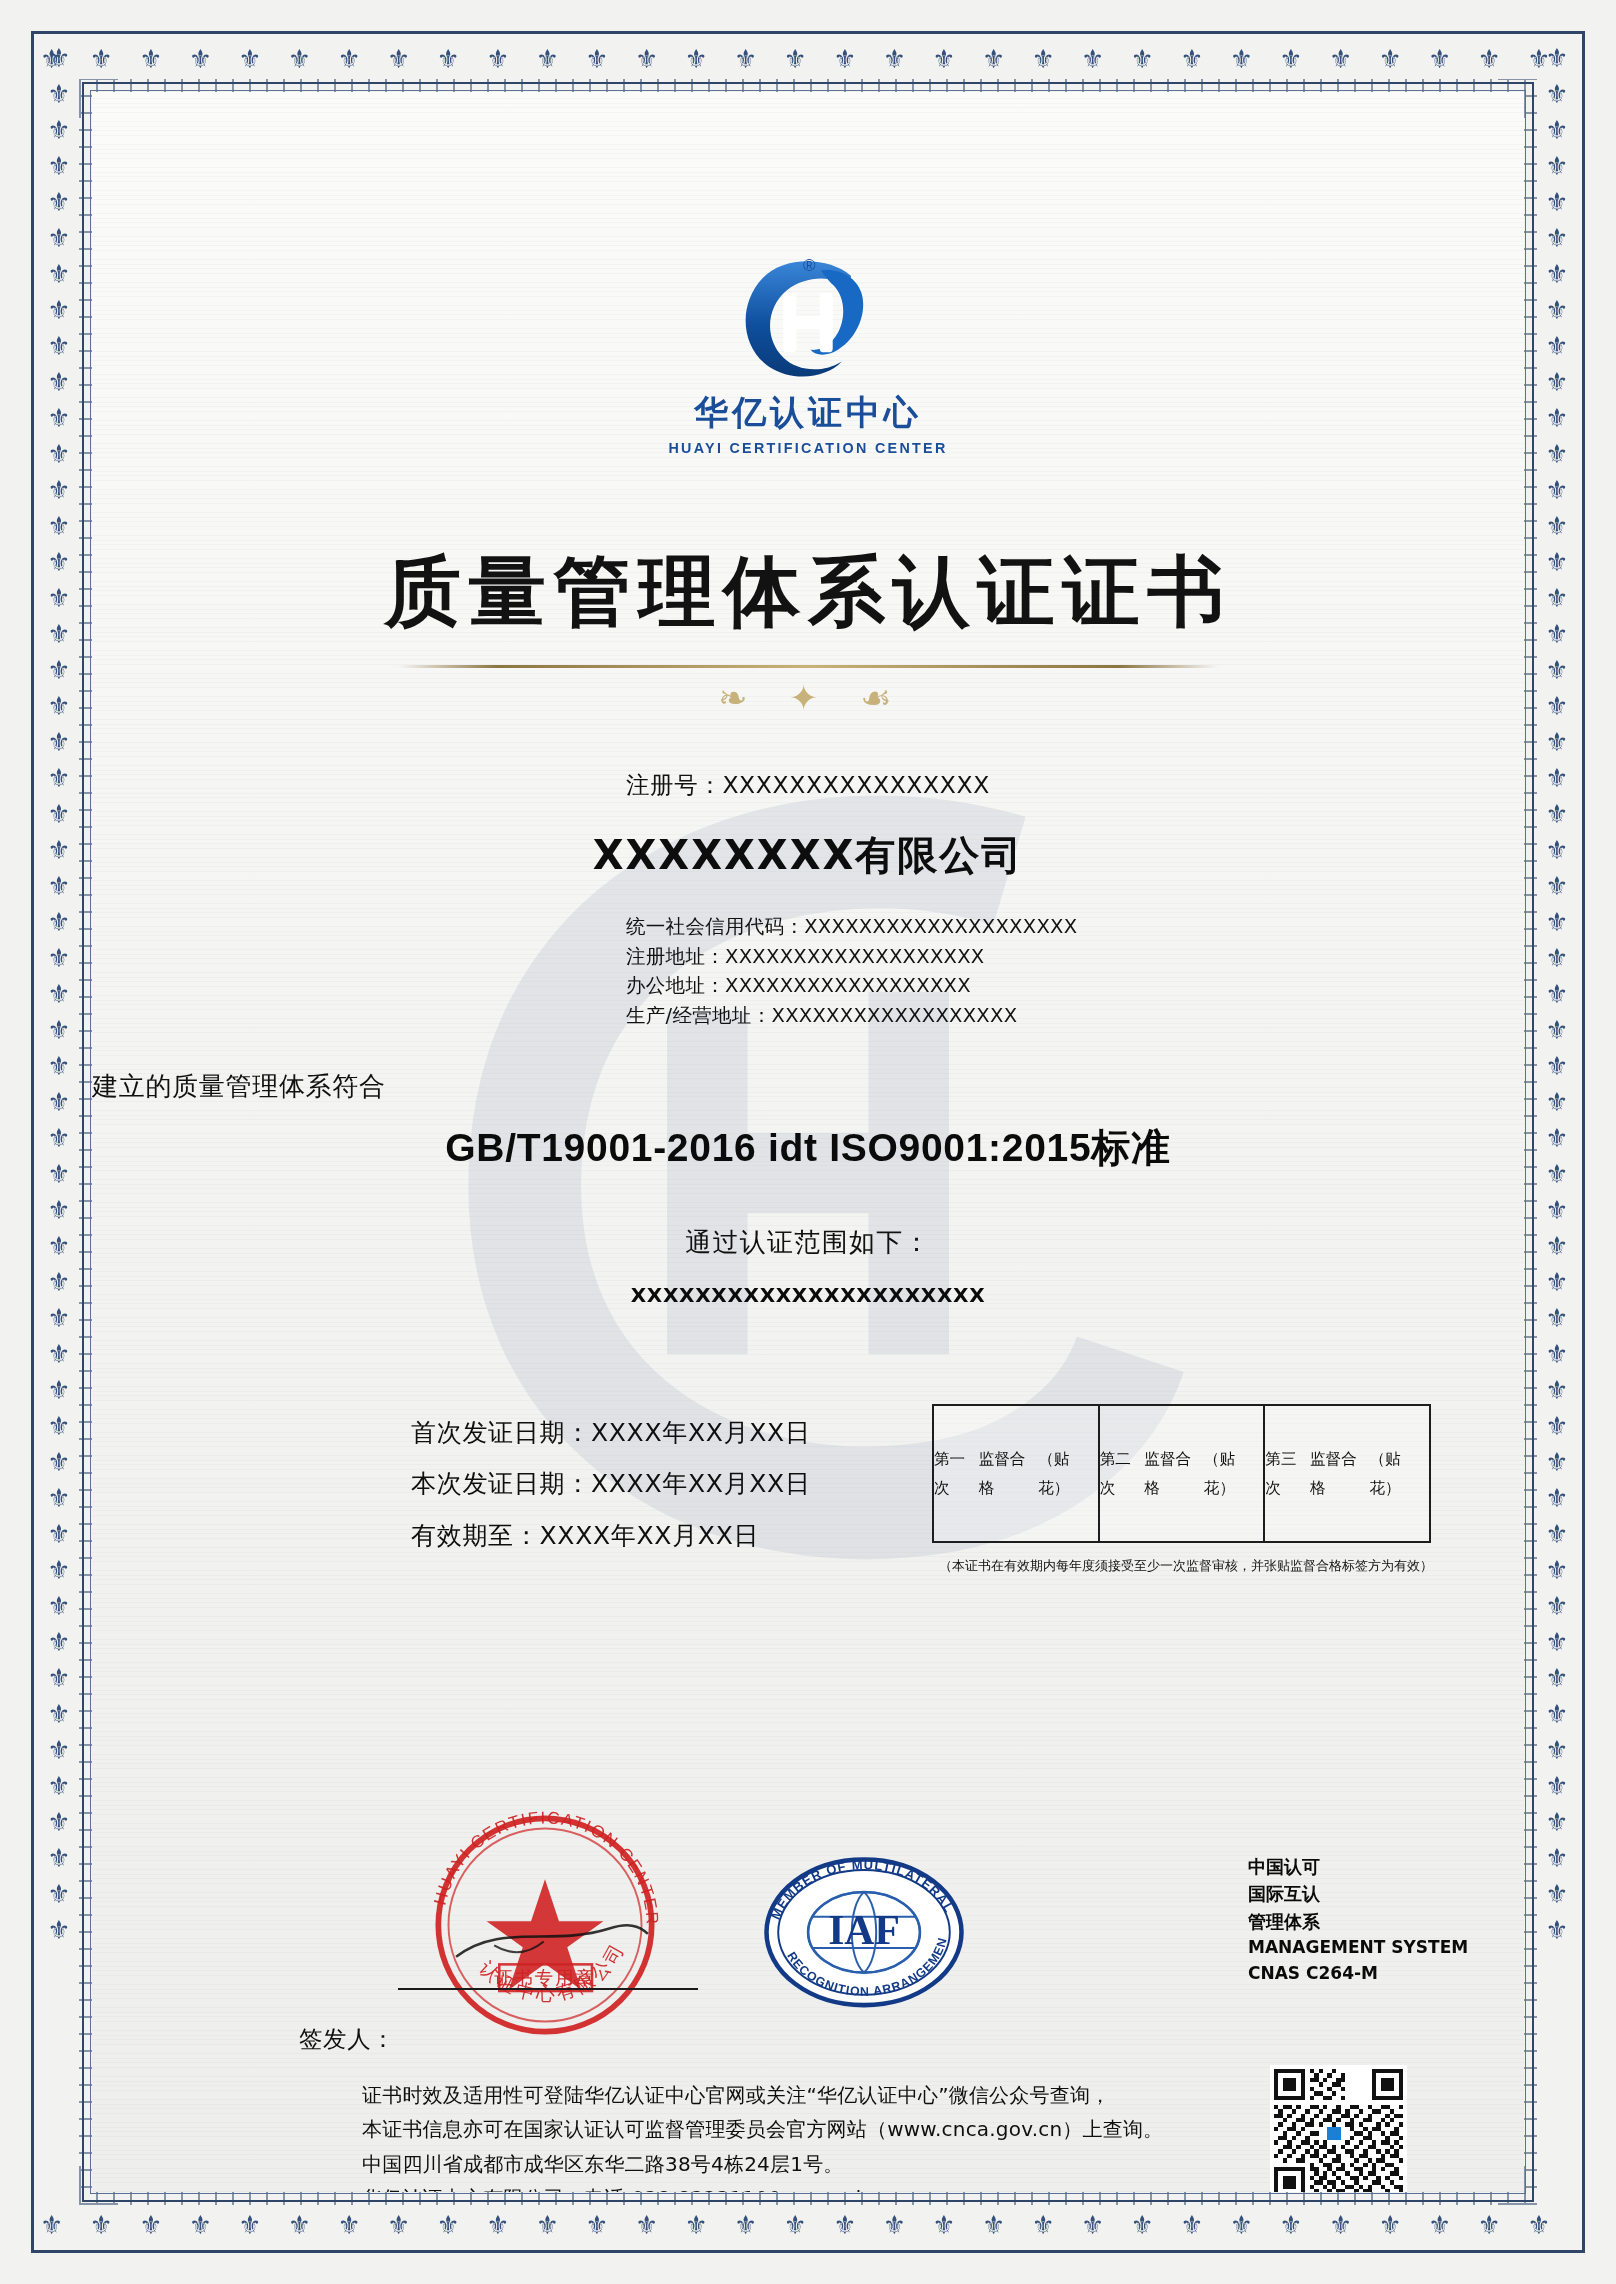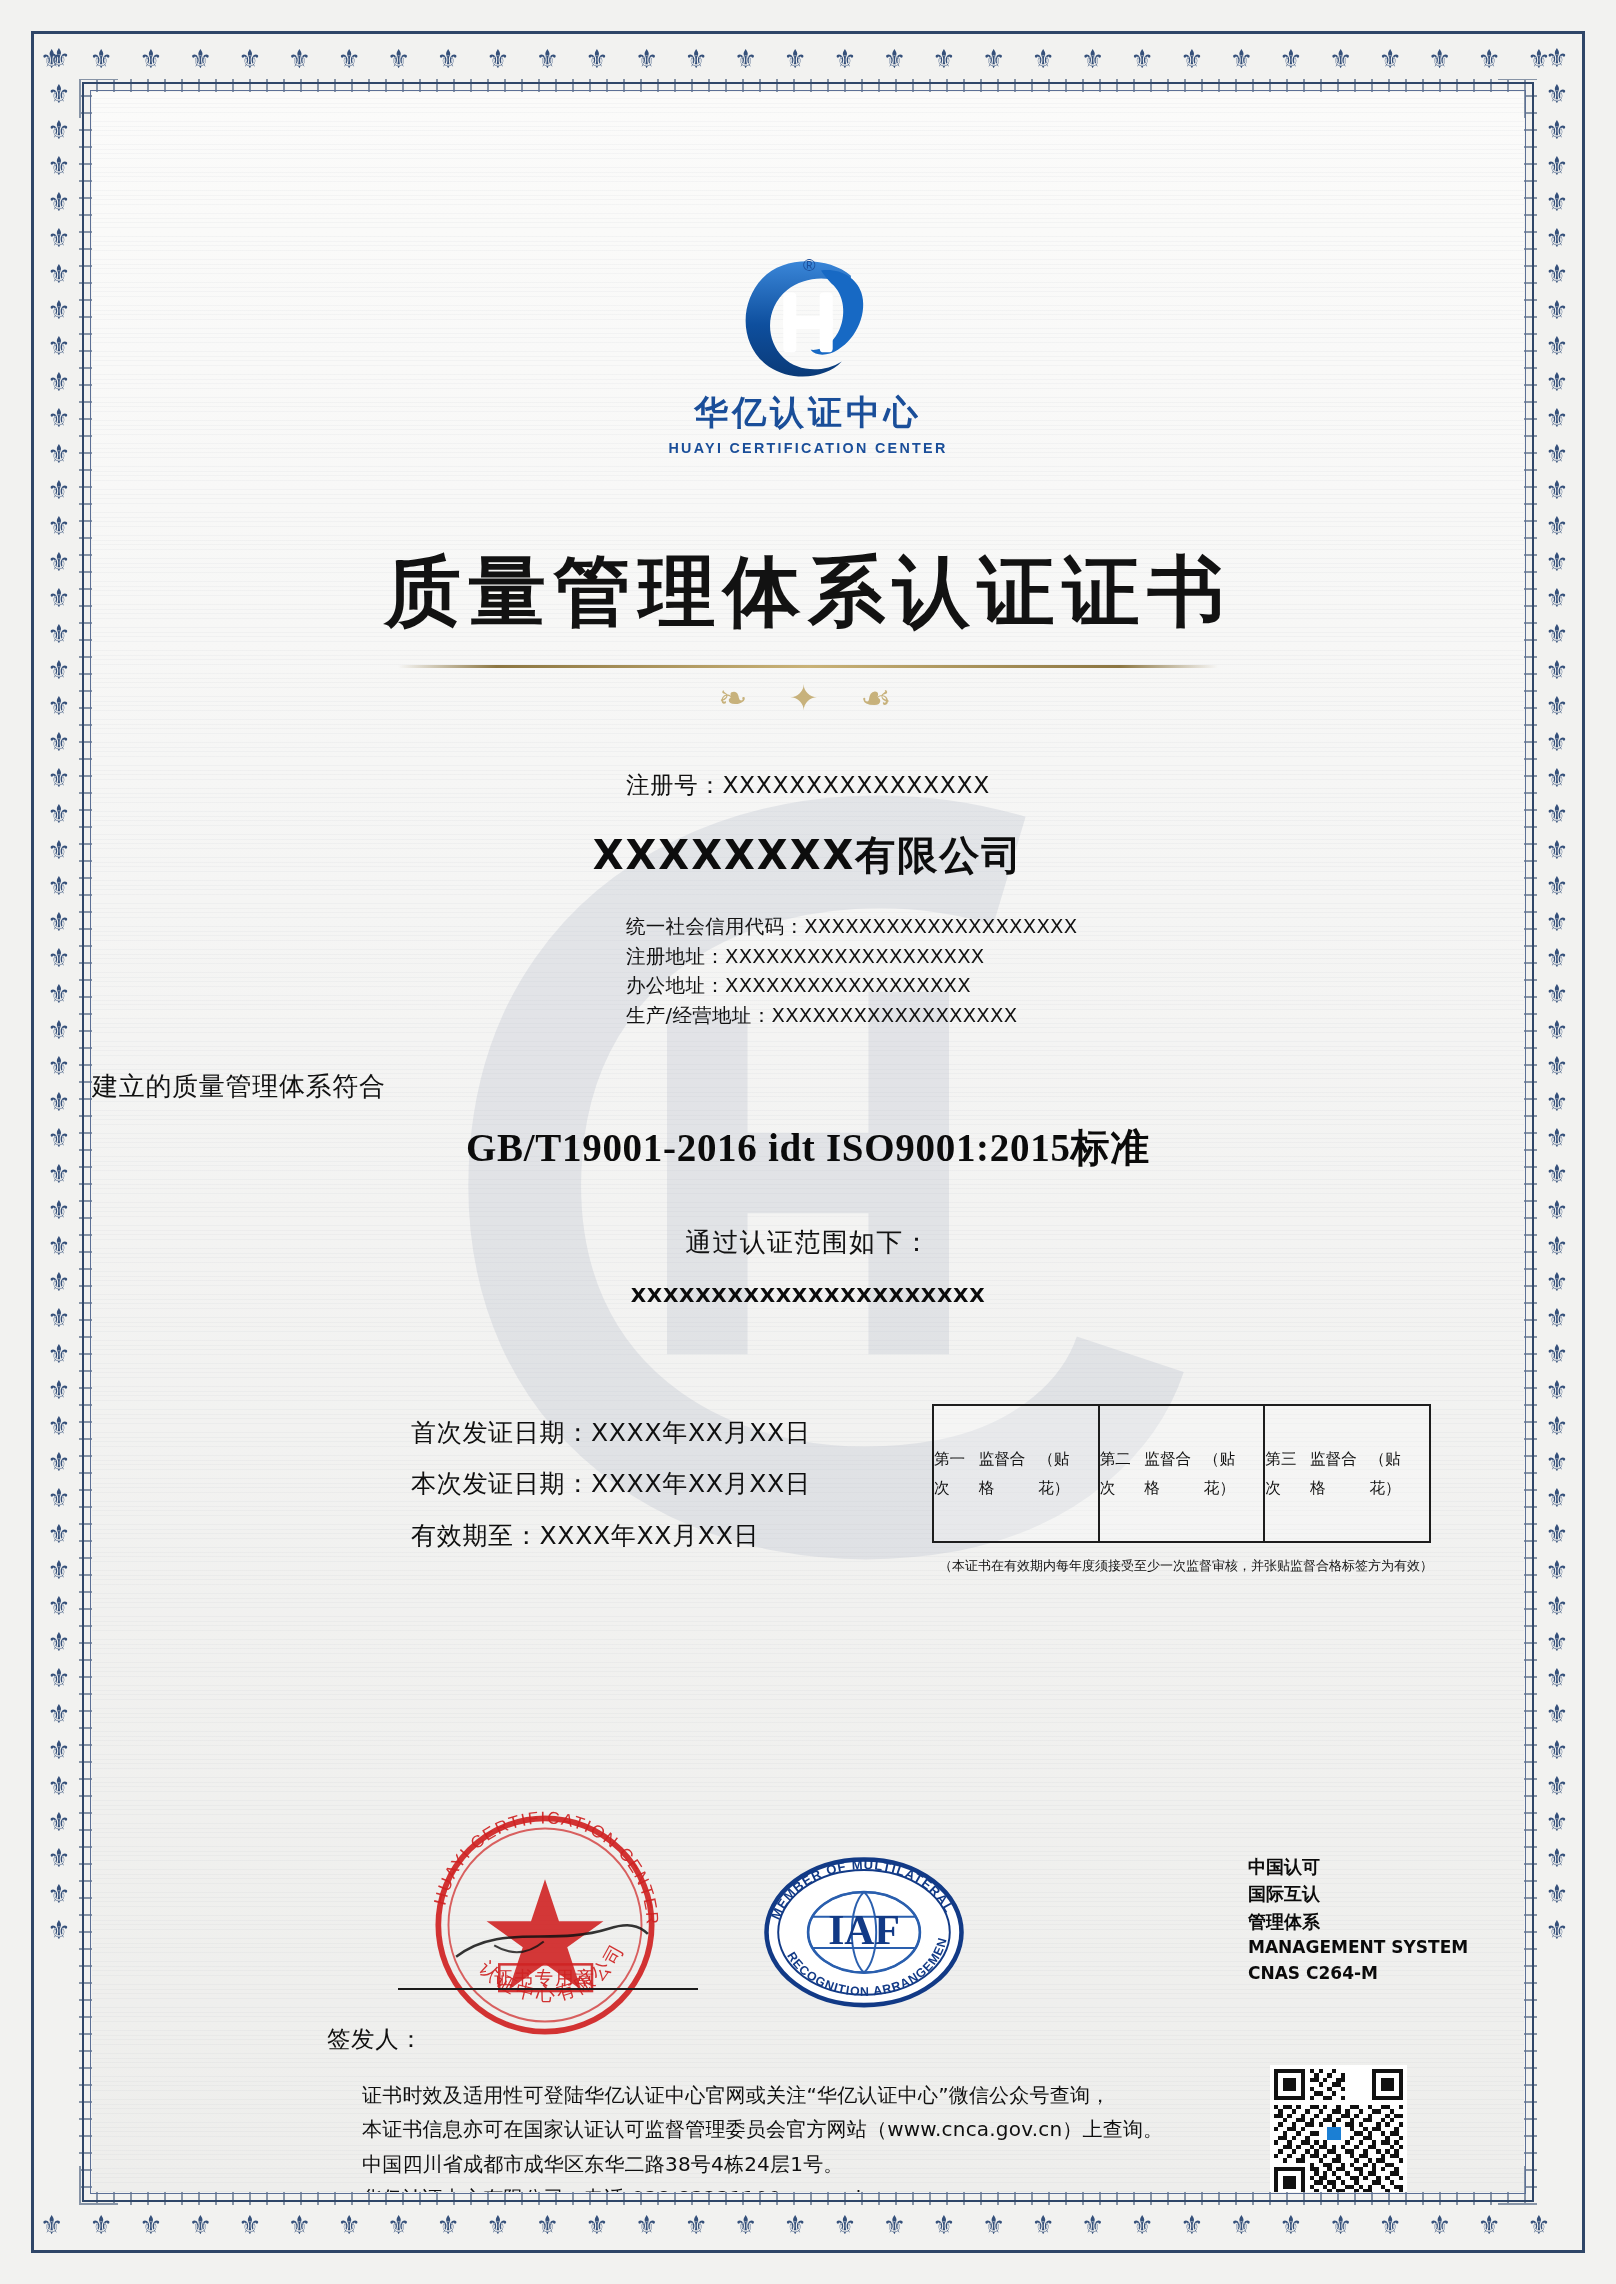--- a/index.html
+++ b/index.html
@@ -236,21 +236,21 @@
     letter-spacing: 0.7px;
   }
   .standard {
     position: absolute;
     left: 0; right: 0;
     top: 1029px;
     text-align: center;
     font-size: 39px;
     font-weight: bold;
     color: #0b0b0b;
-    font-family: Liberation Serif, serif;
+    font-family: Liberation Sans, sans-serif;
     letter-spacing: 0.7px;
   }
   .scope-lead {
     position: absolute;
     left: 0; right: 0;
     top: 1133px;
     text-align: center;
     font-size: 26px;
     color: #111;
     font-family: "DejaVu Sans", sans-serif;
@@ -325,21 +325,20 @@
   .seal svg { width: 100%; height: 100%; }
 
   .signer-label {
     position: absolute;
     left: 207px;
     top: 1931px;
     font-size: 23.4px;
     color: #0f0f0f;
     font-family: "DejaVu Sans", sans-serif;
     letter-spacing: 0.7px;
-    margin-left: 28px;
   }
   .signer-line {
     position: absolute;
     left: 306px;
     top: 1896px;
     width: 300px;
     height: 2px;
     background: #1b1b1b;
   }
 

